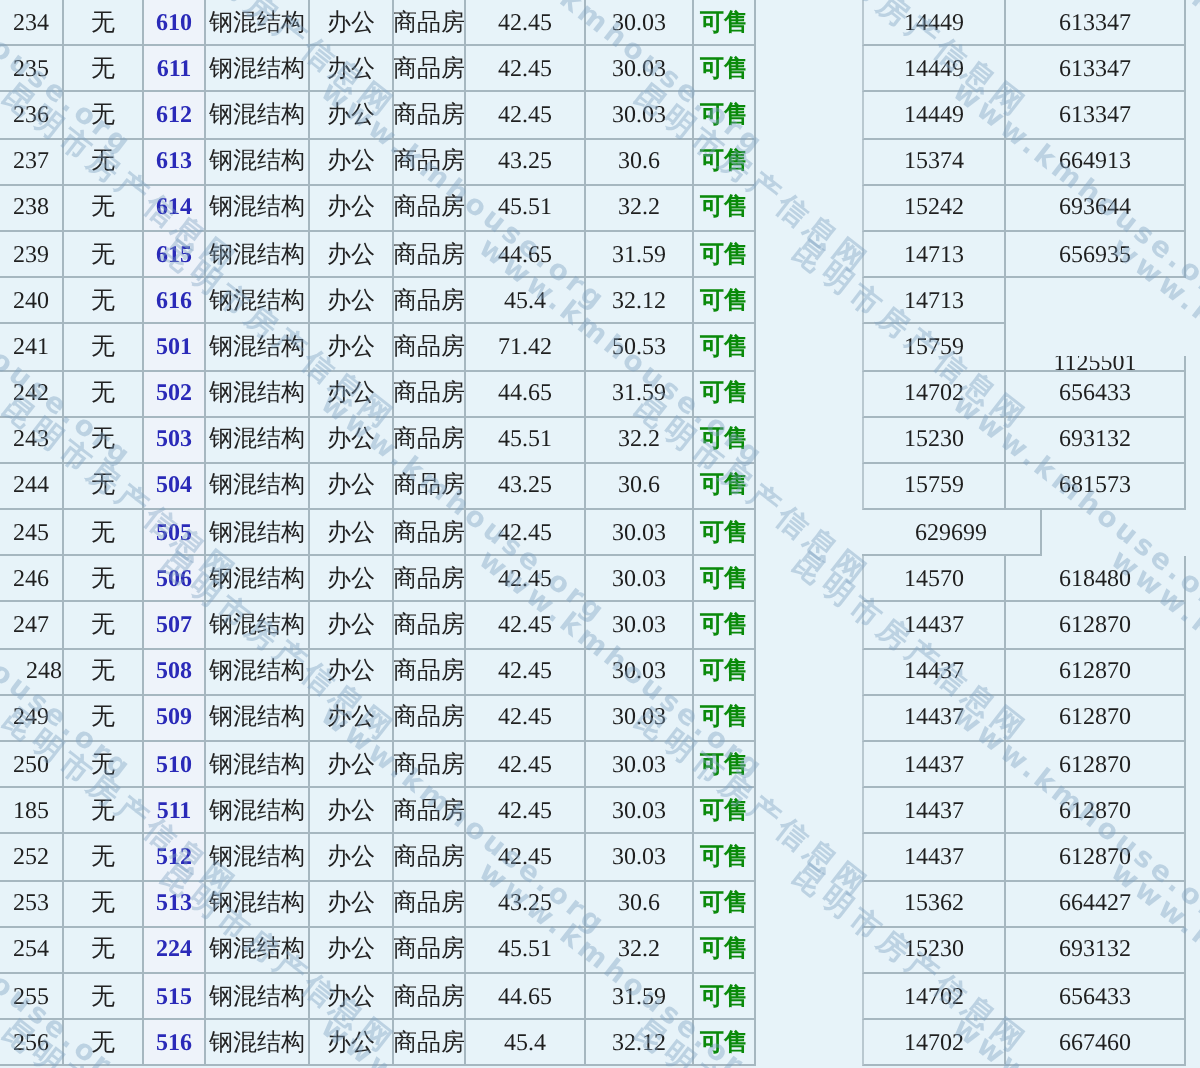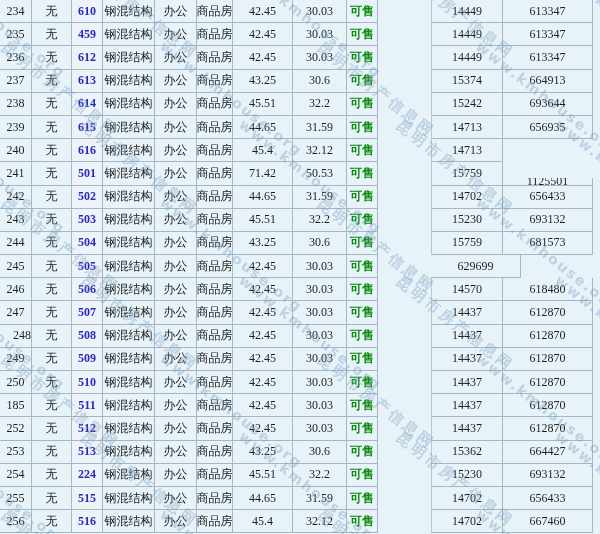--- a/index.html
+++ b/index.html
@@ -89,21 +89,21 @@
         <div class="cell filler" style="width: 7px;"></div>
       </div>
       <div class="row">
         <div class="cell" style="width: 32px;">
           <span>235</span>
         </div>
         <div class="cell cjk" style="width: 40px;">
           <span>无</span>
         </div>
         <div class="cell room" style="width: 31px;">
-          <a class="roomlink" href="#">459</a>
+          <a class="roomlink" href="#">611</a>
         </div>
         <div class="cell cjk" style="width: 52px;">
           <span>钢混结构</span>
         </div>
         <div class="cell cjk" style="width: 42px;">
           <span>办公</span>
         </div>
         <div class="cell cjk" style="width: 36px;">
           <span>商品房</span>
         </div>

